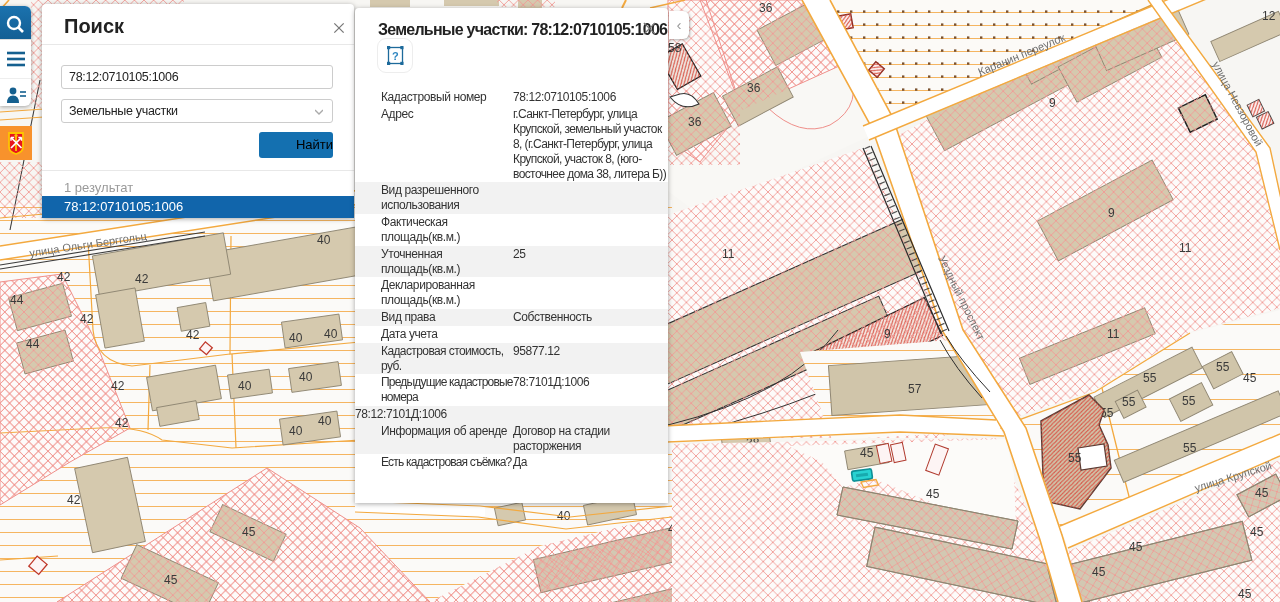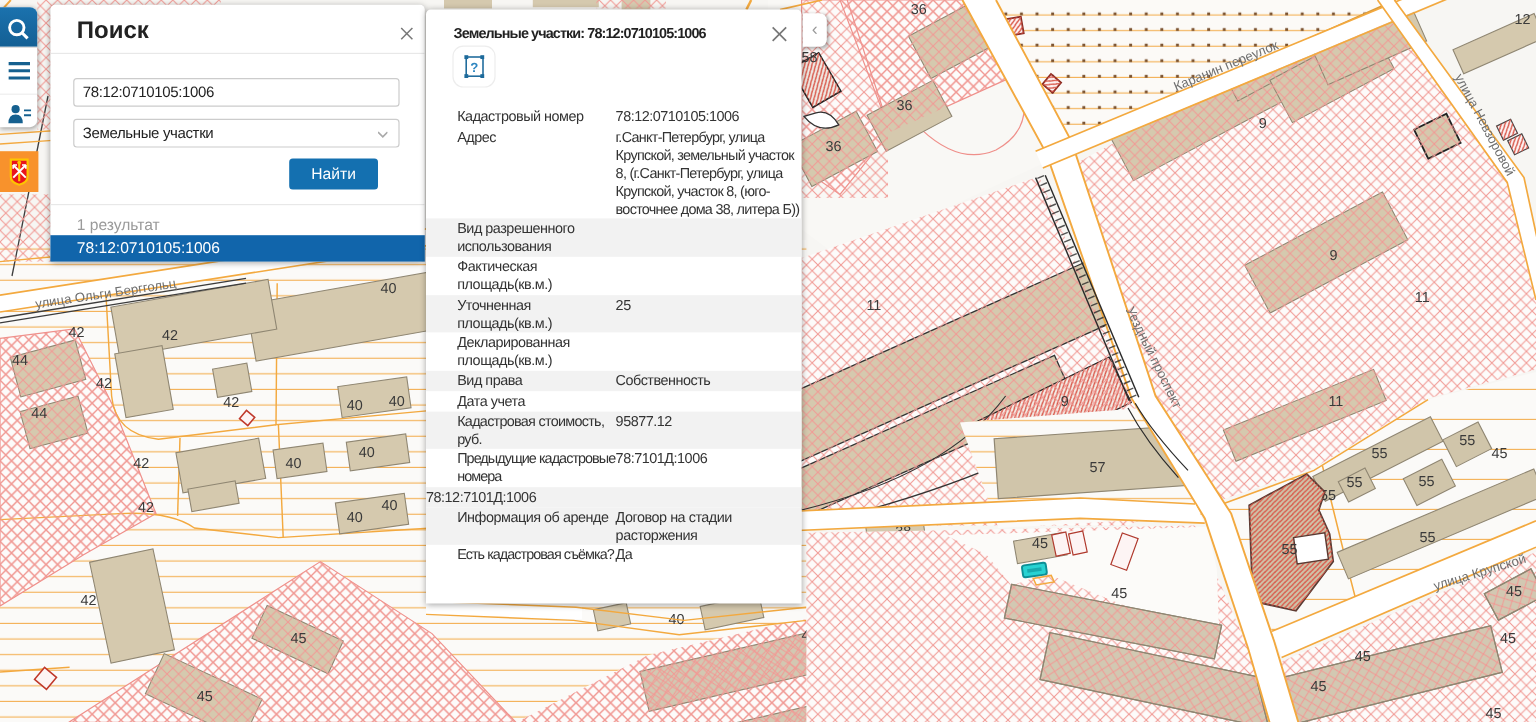--- a/index.html
+++ b/index.html
@@ -14,27 +14,27 @@
   #orangebtn{position:absolute;left:0;top:126px;width:32px;height:34px;background:#f8922c;}
   
   #search{left:42px;top:4px;width:312px;height:214px;}
   #search h1{margin:0;padding:11px 0 0 22px;font-size:20px;font-weight:bold;color:#222;}
   #search .close{position:absolute;right:8px;top:17px;width:14px;height:14px;}
   #search .hdrline{position:absolute;left:0;top:40px;width:312px;height:1px;background:#e8e8e8;}
   .field{position:absolute;left:19px;width:263px;height:22px;border:1px solid #ccc;border-radius:3px;font-size:12.5px;letter-spacing:-0.3px;color:#222;line-height:22px;padding-left:7px;background:#fff;}
   #fld1{top:61px;}
   #fld2{top:95px;}
   #fld2 .caret{position:absolute;right:9px;top:8px;width:8px;height:8px;}
-  #btnfind{position:absolute;left:199px;top:128px;width:74px;height:26px;background:#1470b0;border-radius:3px;color:#ffffff;font-size:13px;text-align:center;line-height:26px;}
+  #btnfind{position:absolute;left:217px;top:128px;width:74px;height:26px;background:#1470b0;border-radius:3px;color:#000000;font-size:13px;text-align:right;line-height:26px;}
   #resline{position:absolute;left:0;top:166px;width:312px;height:1px;background:#e8e8e8;}
   #rescount{position:absolute;left:22px;top:176px;font-size:13px;color:#9a9a9a;text-align:center;}
   #resrow{position:absolute;left:0;top:192px;width:312px;height:22px;background:#1165ab;color:#fff;font-size:13px;line-height:22px;padding-left:22px;box-sizing:border-box;}
   
   #details{left:355px;top:8px;width:313px;height:495px;border-radius:4px 4px 0 0;overflow:hidden;}
-  #details h1{margin:0;padding:13px 0 0 23px;font-size:12px;letter-spacing:-0.75px;font-weight:bold;color:#222;white-space:nowrap;}
+  #details h1{margin:0;padding:13px 0 0 23px;font-size:16px;letter-spacing:-0.75px;font-weight:bold;color:#222;white-space:nowrap;}
   #details .close{position:absolute;right:11px;top:13px;width:15px;height:15px;}
   #qbtn{position:absolute;left:22px;top:30px;width:34px;height:33px;border:1px solid #ededed;border-radius:9px;}
   #tbl{position:absolute;left:0;top:81px;width:313px;font-size:12px;letter-spacing:-0.4px;color:#333;}
   .row{display:flex;padding:1px 0 0.7px 0;line-height:15px;white-space:nowrap;}
   .row.g{background:#f2f2f2;}
   .row .c1{width:132px;padding-left:26px;flex:none;}
   .row .c2{flex:none;}
   #tab{position:absolute;left:669px;top:11px;width:20px;height:28px;background:#fff;border-radius:0 6px 6px 0;box-shadow:1px 1px 3px rgba(0,0,0,.3);color:#999;font-size:15px;text-align:center;line-height:28px;}
 </style>
 </head>

